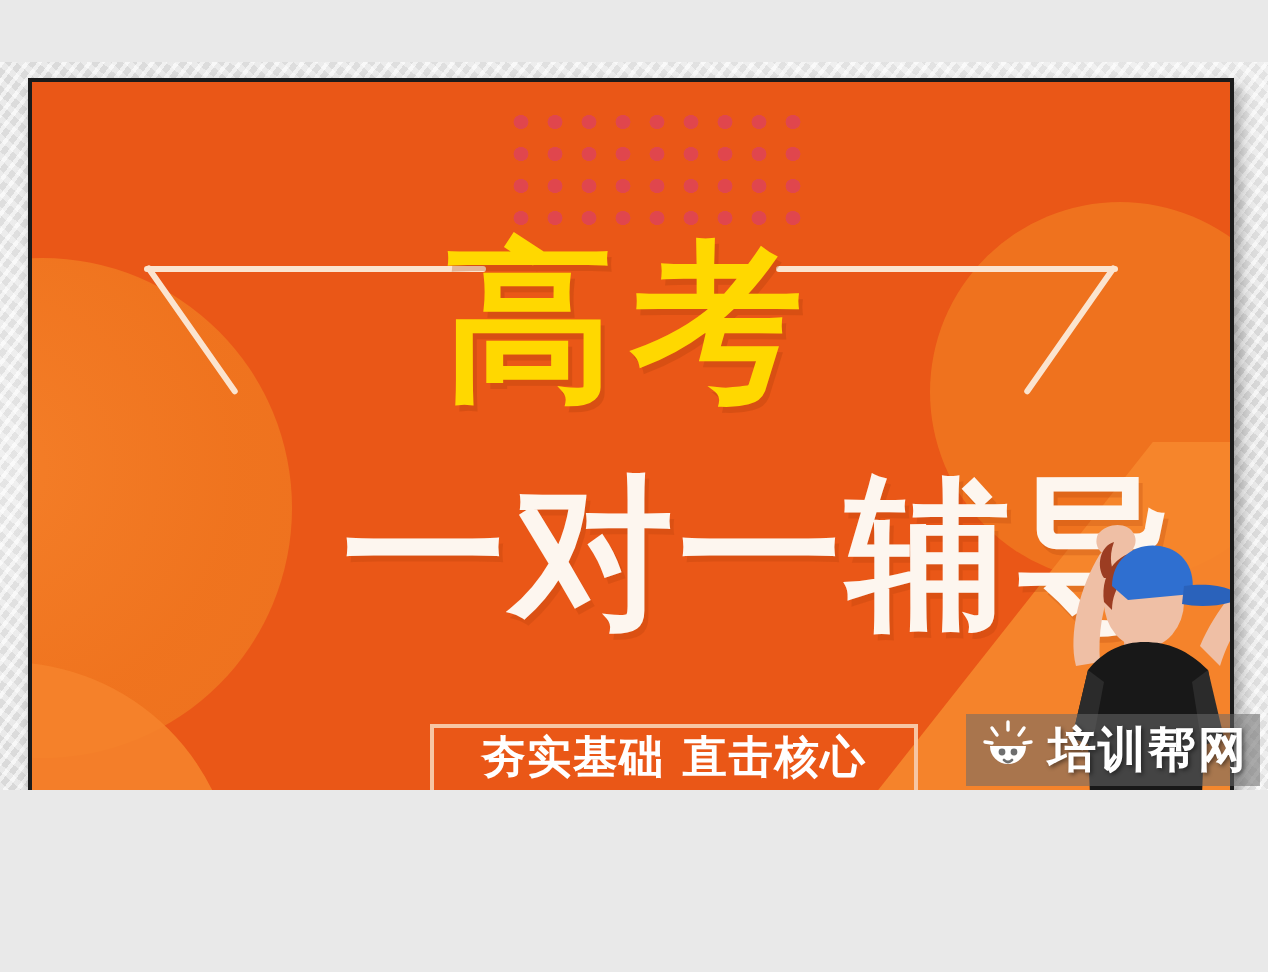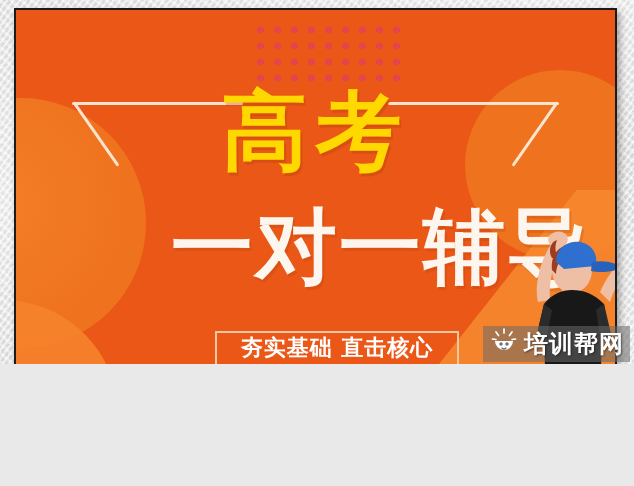--- a/index.html
+++ b/index.html
@@ -7,20 +7,21 @@
     width:634px;height:486px;overflow:hidden;
     font-family:"Liberation Sans","DejaVu Sans",sans-serif;
     background:#e9e9e9;
   }
   #banner{
     position:relative;width:634px;height:364px;overflow:hidden;
     background:
       repeating-linear-gradient(127deg, rgba(255,255,255,.55) 0 2px, rgba(0,0,0,.02) 2px 5px),
       repeating-linear-gradient(41deg, rgba(255,255,255,.40) 0 3px, rgba(0,0,0,.025) 3px 7px),
       linear-gradient(160deg,#e3e3e3 0%,#efefef 35%,#e0e0e0 65%,#eaeaea 100%);
+    margin-top: 31px;
   }
   
   #card{
     position:absolute;left:14px;top:8px;width:603px;height:452px;
     overflow:hidden;
     background:#ea5717;
     border:2px solid #1b1b1b;
     box-sizing:border-box;
     box-shadow:3px 4px 7px rgba(0,0,0,.33);
   }
@@ -116,21 +117,21 @@
 
   
   .chev{position:absolute;left:290px;top:382px;width:72px;height:40px;z-index:7;}
 
   
   .figure{position:absolute;left:478px;top:218px;width:150px;height:244px;z-index:8;}
 
   
   #watermark{
     position:absolute;right:4px;bottom:2px;height:32px;
-    display:flex;align-items:flex-start;gap:7px;
+    display:flex;align-items:center;gap:7px;
     padding:2px 6px 2px 8px;
     background:rgba(105,105,105,.55);
     z-index:30;
   }
   #watermark .wm-text{
     color:#ffffff;font-size:24px;font-weight:700;letter-spacing:1px;
     font-family:"DejaVu Sans","Liberation Sans",sans-serif;
     text-shadow:1px 1px 2px rgba(0,0,0,.45);
   }
 </style>

